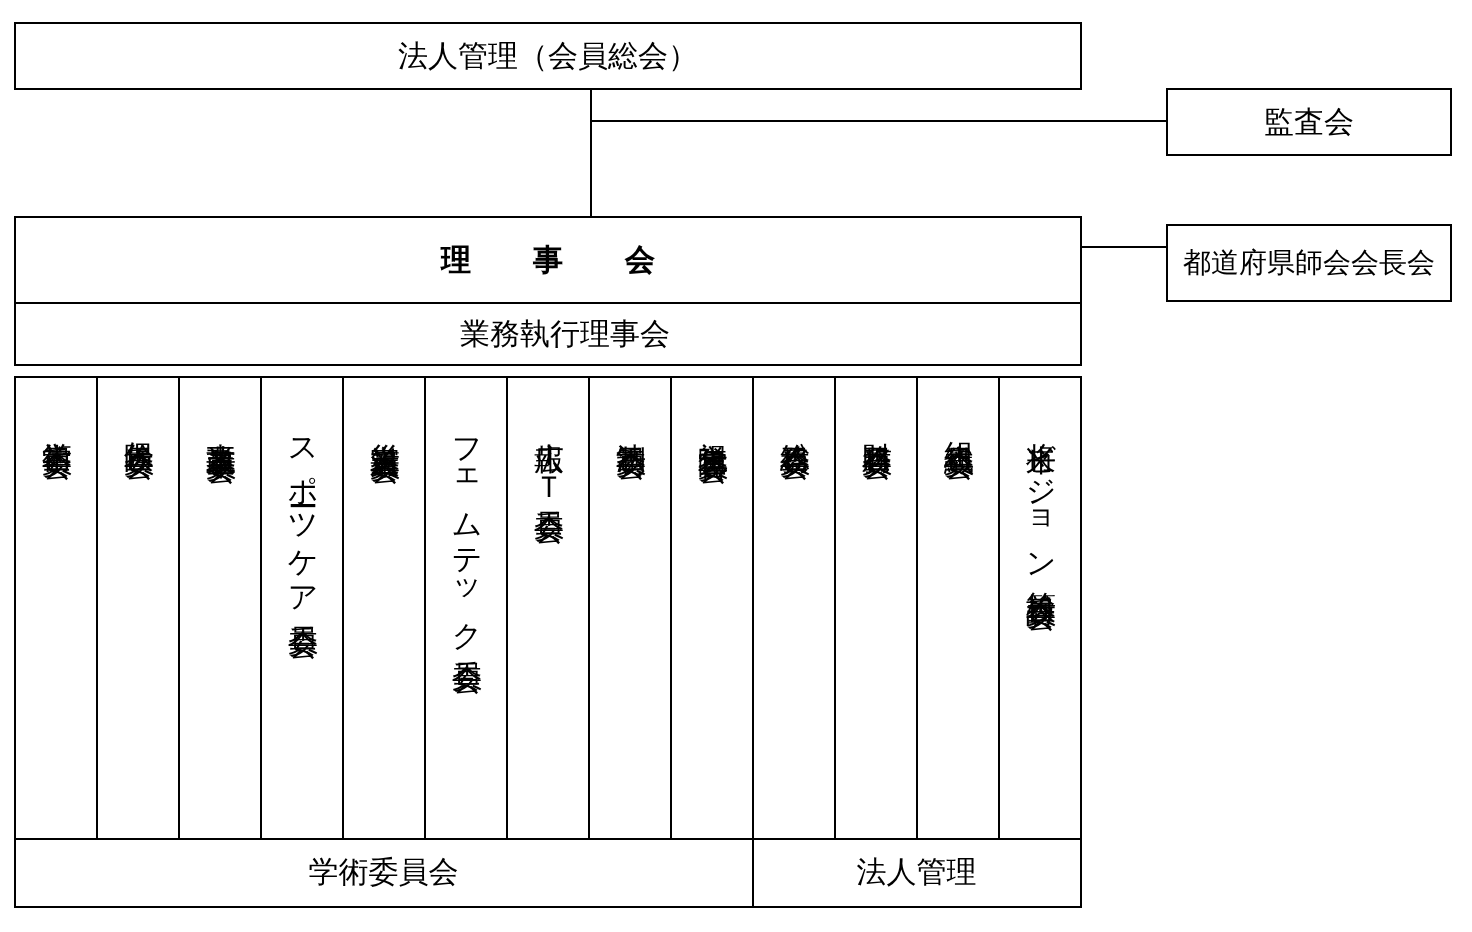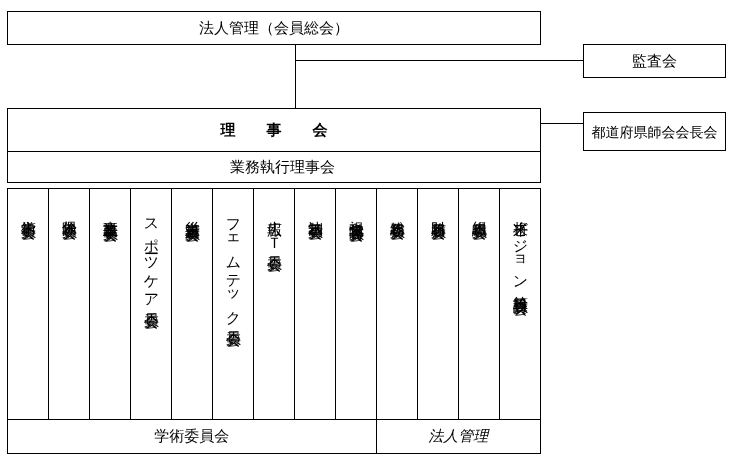--- a/index.html
+++ b/index.html
@@ -71,21 +71,21 @@
   }
   .bottom-cell {
     display: flex;
     align-items: center;
     justify-content: center;
     font-size: 15px;
     line-height: 1;
     white-space: nowrap;
   }
   .bottom-cell.public { flex: 9 1 0; border-right: 1px solid #000; }
-  .bottom-cell.corporate { flex: 4 1 0; font-style: italic; }
+  .bottom-cell.corporate { flex: 4 1 0; }
 </style>
 </head>
 <body>
 
 <div class="canvas">
 
   <div class="box top-box">
     <span class="label">法人管理（会員総会）</span>
   </div>
 

